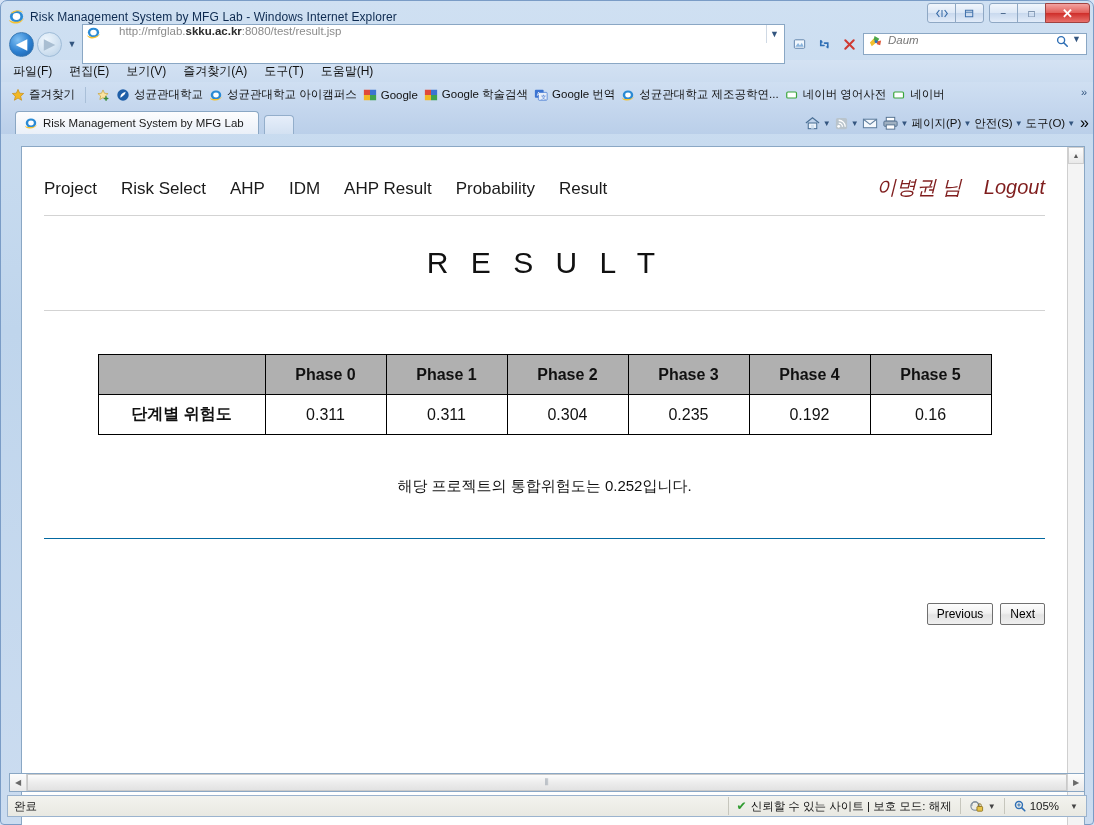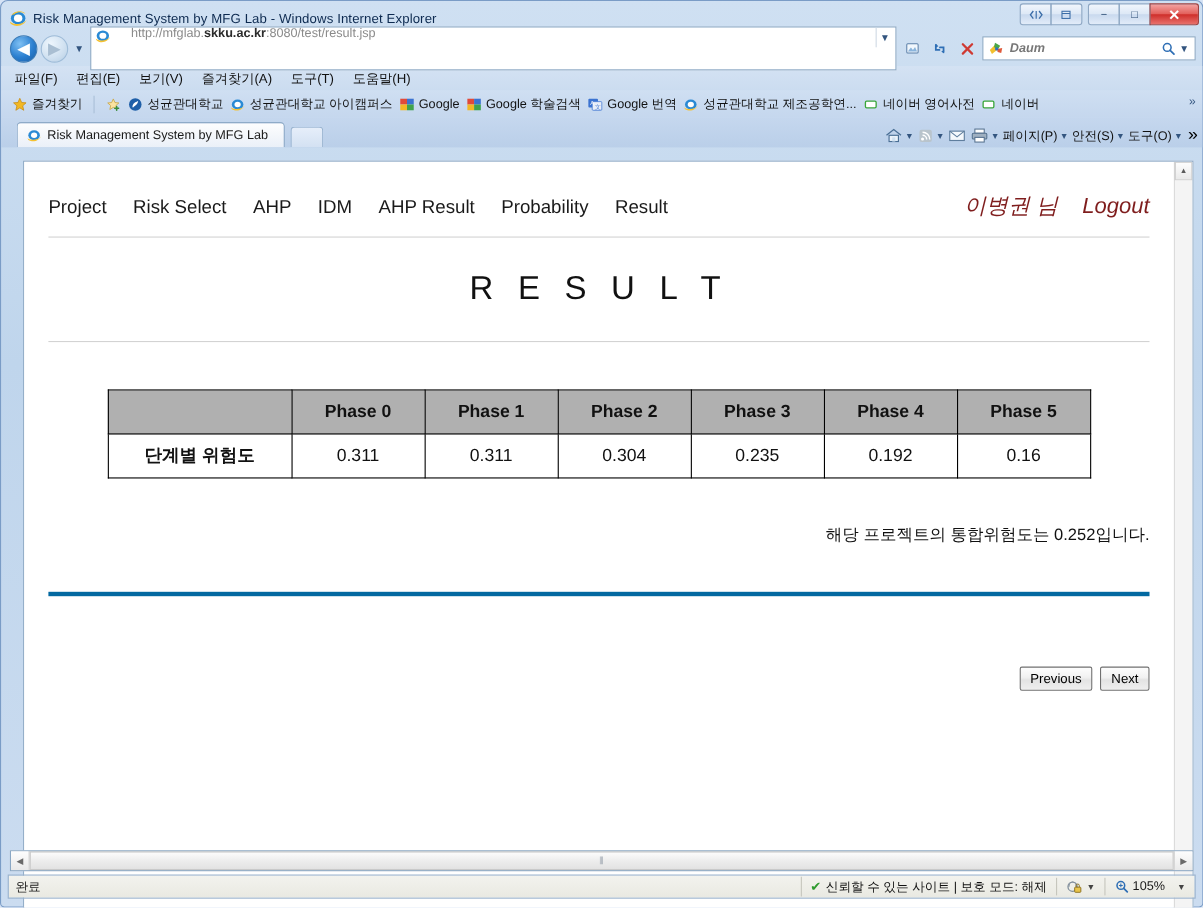--- a/index.html
+++ b/index.html
@@ -113,27 +113,26 @@
     width: 16px; text-align: center; color: #33557f; font-size: 9px;
     border-left: 1px solid #cfd9e4; height: 18px; line-height: 18px;
     flex: 0 0 auto;
   }
   .tbtn {
     width: 22px; height: 22px;
     display: flex; align-items: center; justify-content: center;
     flex: 0 0 auto;
   }
   #searchwrap {
-    width: 194px; height: 22px;
+    width: 224px; height: 22px;
     background: #fff;
     border: 1px solid #8aa7c4;
-    display: flex; align-items: center;
+    display: flex; align-items: flex-start;
     padding: 0 2px 0 4px;
     flex: 0 0 auto;
-    font-weight: bold;
   }
   #search-ph {
     flex: 1 1 auto; font-size: 11.5px; color: #777;
     font-style: italic; margin-left: 5px;
   }
 
   
   #menubar {
     height: 22px;
     display: flex; align-items: center;
@@ -254,26 +253,26 @@
     color: #111;
     text-align: center;
     padding: 0 10px;
   }
   table.result th { background: #b0b0b0; font-weight: bold; }
   table.result th.corner { background: #b0b0b0; width: 167px; }
   table.result td.rowhdr { font-weight: bold; background: #fff; font-size: 16px; text-align: center; }
   table.result td { background: #fff; width: 121px; }
 
   #summary {
-    text-align: right;
+    text-align: center;
     font-size: 15px;
     color: #111;
     padding-top: 42px;
     padding-bottom: 42px;
-    border-bottom: 4px solid #0369a1;
+    border-bottom: 1px solid #0369a1;
   }
   #btnrow {
     display: flex; justify-content: flex-end; gap: 7px;
     padding-top: 19px;
   }
   .btn {
     font-family: "Liberation Sans", sans-serif;
     font-size: 12px;
     color: #000;
     background: linear-gradient(to bottom, #fdfdfd 0%, #f1f1f1 45%, #e3e3e3 55%, #efefef 100%);

